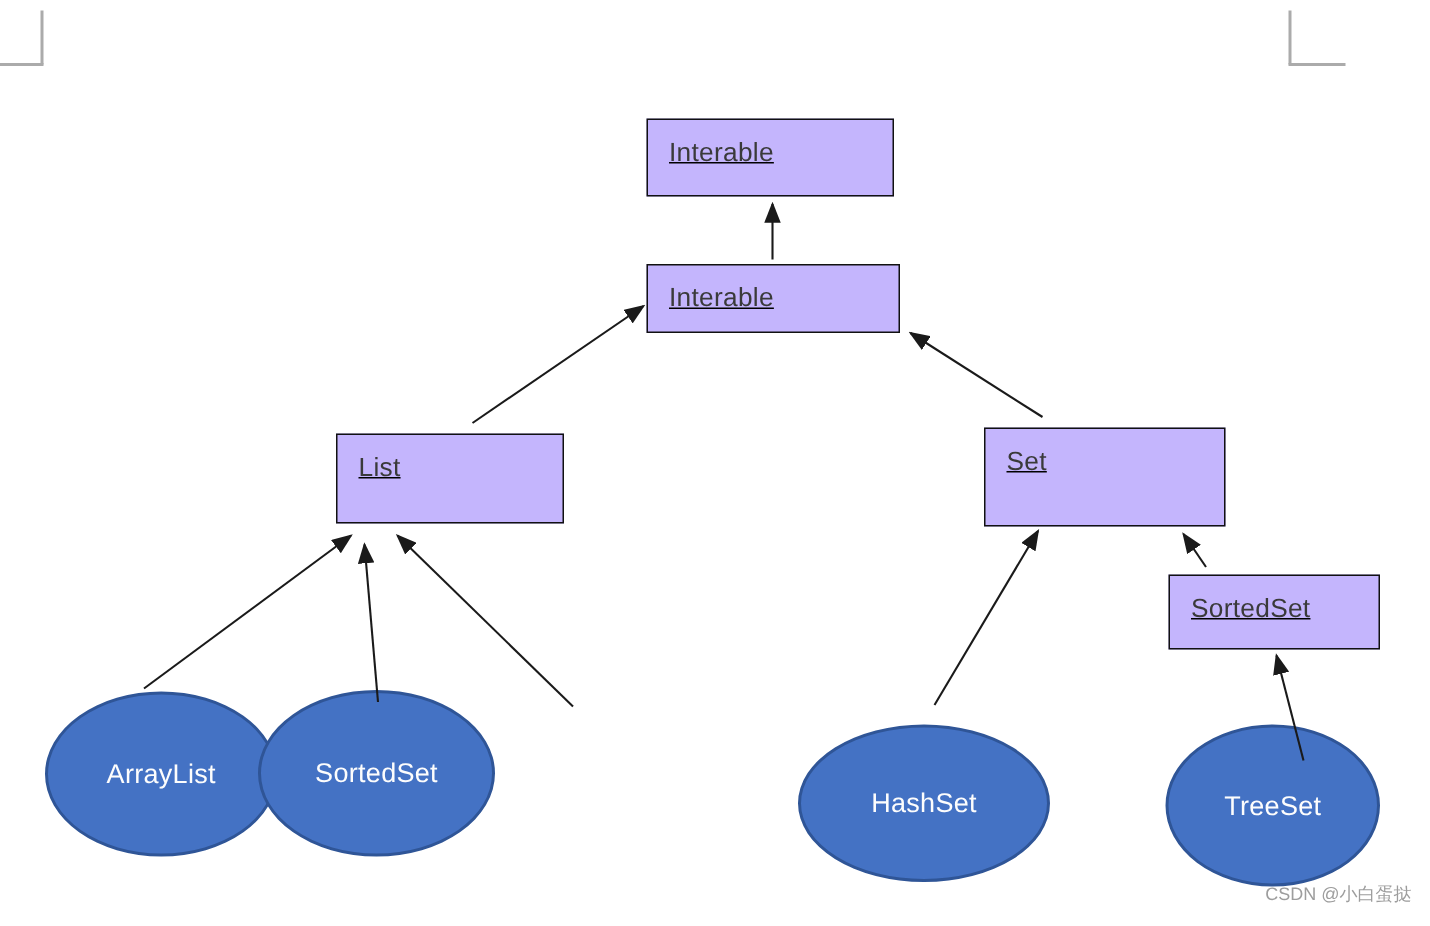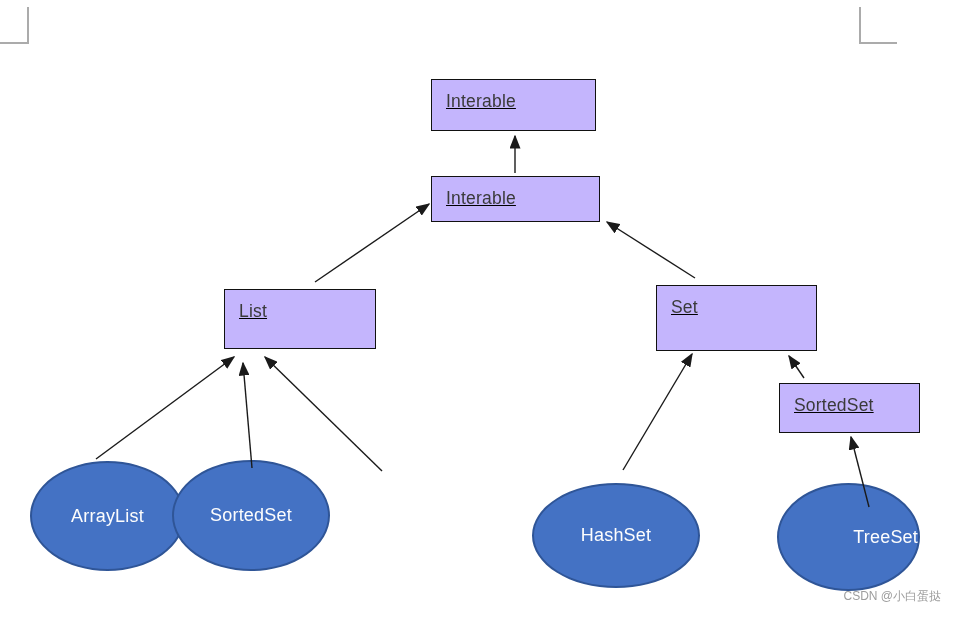--- a/index.html
+++ b/index.html
@@ -74,21 +74,21 @@
   #box-interable  { left: 431px; top: 79px;  width: 165px; height: 52px; }
   #box-collection { left: 431px; top: 176px; width: 169px; height: 46px; }
   #box-list       { left: 188px; top: 289px; width: 152px; height: 60px; margin-left: 36px; }
   #box-set        { left: 656px; top: 285px; width: 161px; height: 66px; }
   #box-sortedset  { left: 779px; top: 383px; width: 141px; height: 50px; }
 
   #el-arraylist  { left: 30px;  top: 461px; width: 155px; height: 110px; }
   #el-linkedlist { left: 172px; top: 460px; width: 158px; height: 111px; }
   #el-vector     { left: 323px; top: 462px; width: 154px; height: 108px; }
   #el-hashset    { left: 532px; top: 483px; width: 168px; height: 105px; }
-  #el-treeset    { left: 777px; top: 483px; width: 143px; height: 108px; justify-content: flex-end; }
+  #el-treeset    { left: 777px; top: 483px; width: 143px; height: 108px; }
 
   .watermark {
     position: absolute;
     right: 12px;
     top: 588px;
     font-size: 12px;
     color: #9d9d9d;
     z-index: 6;
     white-space: nowrap;
   }

